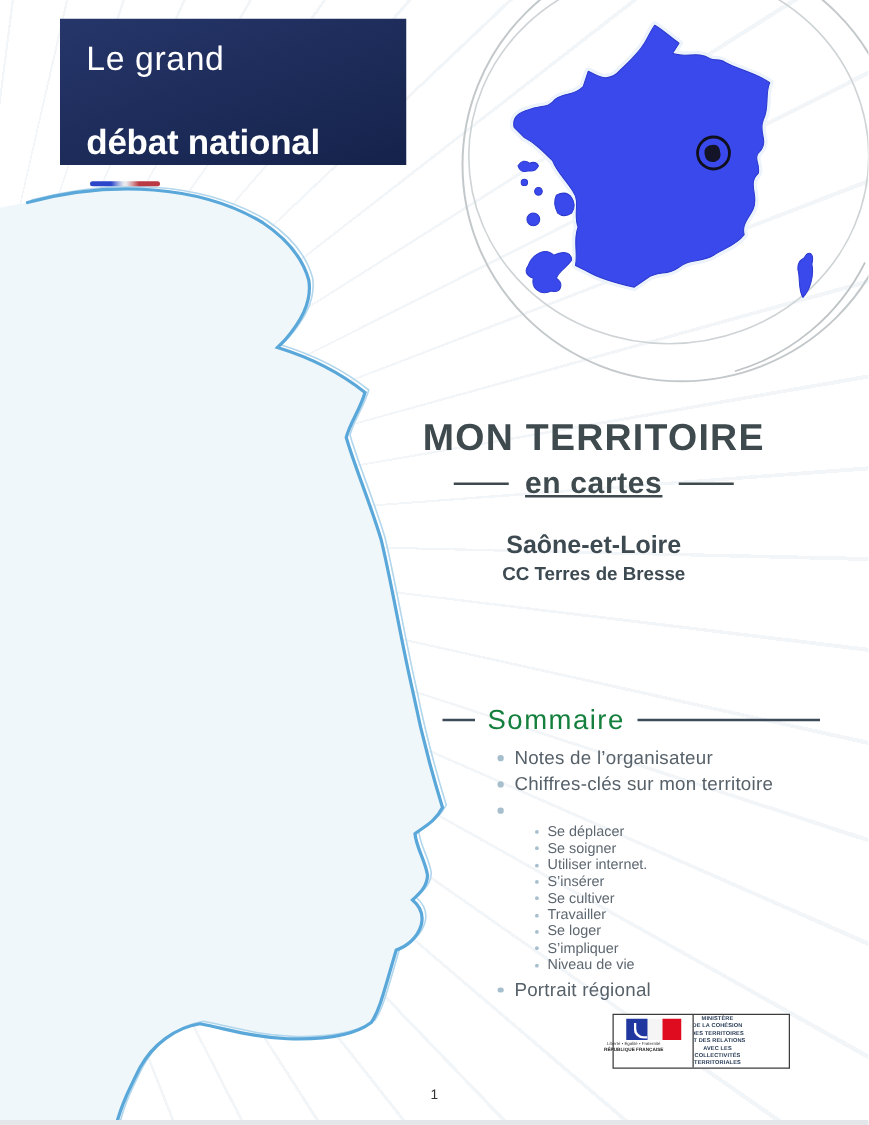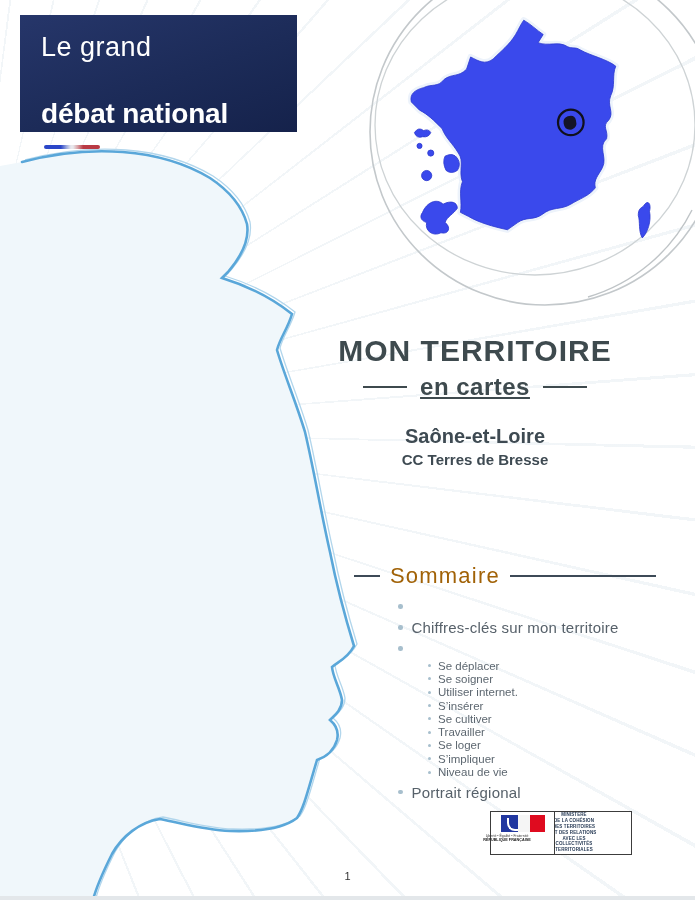--- a/index.html
+++ b/index.html
@@ -13,21 +13,21 @@
     position:absolute;inset:0;
     background:repeating-conic-gradient(from -32deg at -45px 430px,
       rgba(176,199,214,0.30) 0deg 0.25deg,
       rgba(0,0,0,0) 0.25deg 5.6deg);
     opacity:.55;pointer-events:none;
   }
   .bottom-edge{position:absolute;left:0;right:0;bottom:0;height:4px;background:#e3e7ea;}
 
   
   .logo-box{
-    position:absolute;left:20px;top:15px;width:277px;height:117px;
+    position:absolute;left:48px;top:15px;width:277px;height:117px;
     background:linear-gradient(160deg,#26366a 0%,#1c2b58 55%,#15224b 100%);
     color:#fff;box-sizing:border-box;padding:17px 0 0 21px;
   }
   .logo-line1{font-size:27px;font-weight:300;letter-spacing:.5px;line-height:1.12;}
   .logo-line2{font-size:28px;font-weight:800;letter-spacing:-.2px;line-height:1.15;margin-top:36px;}
   .tricolor{
     width:56px;height:4px;border-radius:2px;margin:15px 0 0 3px;
     background:linear-gradient(90deg,#2b46c8 0%,#2b46c8 30%,#9aa8de 40%,#e8e8ec 48%,#e8e8ec 52%,#d9a2a6 60%,#b93a44 70%,#b93a44 100%);
   }
 
@@ -45,21 +45,21 @@
   .title-sub-row .rule{width:44px;height:2.5px;background:#3e4a4e;}
   .title-sub{font-size:24px;font-weight:800;letter-spacing:.5px;text-decoration:underline;}
   .region{margin-top:24px;font-size:20px;font-weight:700;color:#3e4a52;}
   .territory{margin-top:3px;font-size:15px;font-weight:700;color:#3e4a52;}
 
   
   .sommaire{position:absolute;left:354px;top:563px;width:302px;color:#57616a;}
   .som-head-row{display:flex;align-items:center;gap:10px;margin-bottom:7px;}
   .som-rule-short{width:26px;height:1.6px;background:#3d4a57;flex:0 0 auto;}
   .som-rule-long{flex:1;height:1.6px;background:#3d4a57;}
-  .som-title{font-size:22px;font-weight:300;letter-spacing:1.2px;color:#a16207;}
+  .som-title{font-size:22px;font-weight:300;letter-spacing:1.2px;color:#15803d;}
   .som-item{display:flex;align-items:center;}
   .som-item.l1{padding-left:44px;height:21px;font-size:15px;letter-spacing:.2px;}
   .som-item.l2{padding-left:74px;height:13.3px;font-size:11.5px;color:#5d6770;}
   .som-item.last{margin-top:3px;}
   .dot{border-radius:50%;background:#a7bfcd;flex:0 0 auto;}
   .l1 .dot{width:4.5px;height:4.5px;margin-right:9px;}
   .l2 .dot{width:3px;height:3px;margin-right:7px;}
 
   
   .ministry{
@@ -140,20 +140,21 @@
   </div>
 
   <div class="sommaire">
     <div class="som-head-row">
       <span class="som-rule-short"></span>
       <span class="som-title">Sommaire</span>
       <span class="som-rule-long"></span>
     </div>
     <div class="som-item l1">
         <span class="dot"></span>
+        <span>Notes de l’organisateur</span>
       </div>
     <div class="som-item l1">
         <span class="dot"></span>
         <span>Chiffres-clés sur mon territoire</span>
       </div>
     <div class="som-item l1">
         <span class="dot"></span>
       </div>
     <div class="som-item l2">
         <span class="dot"></span>

